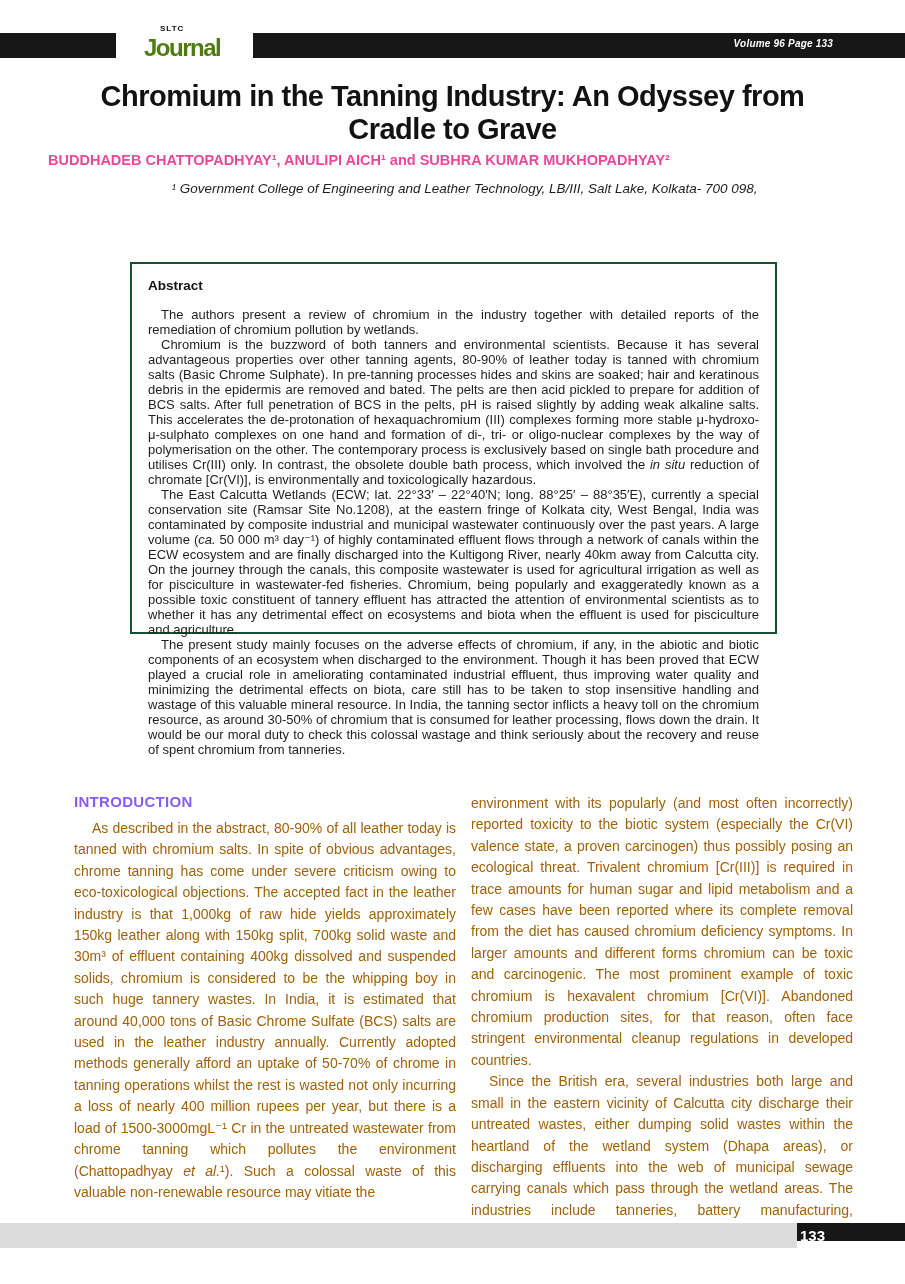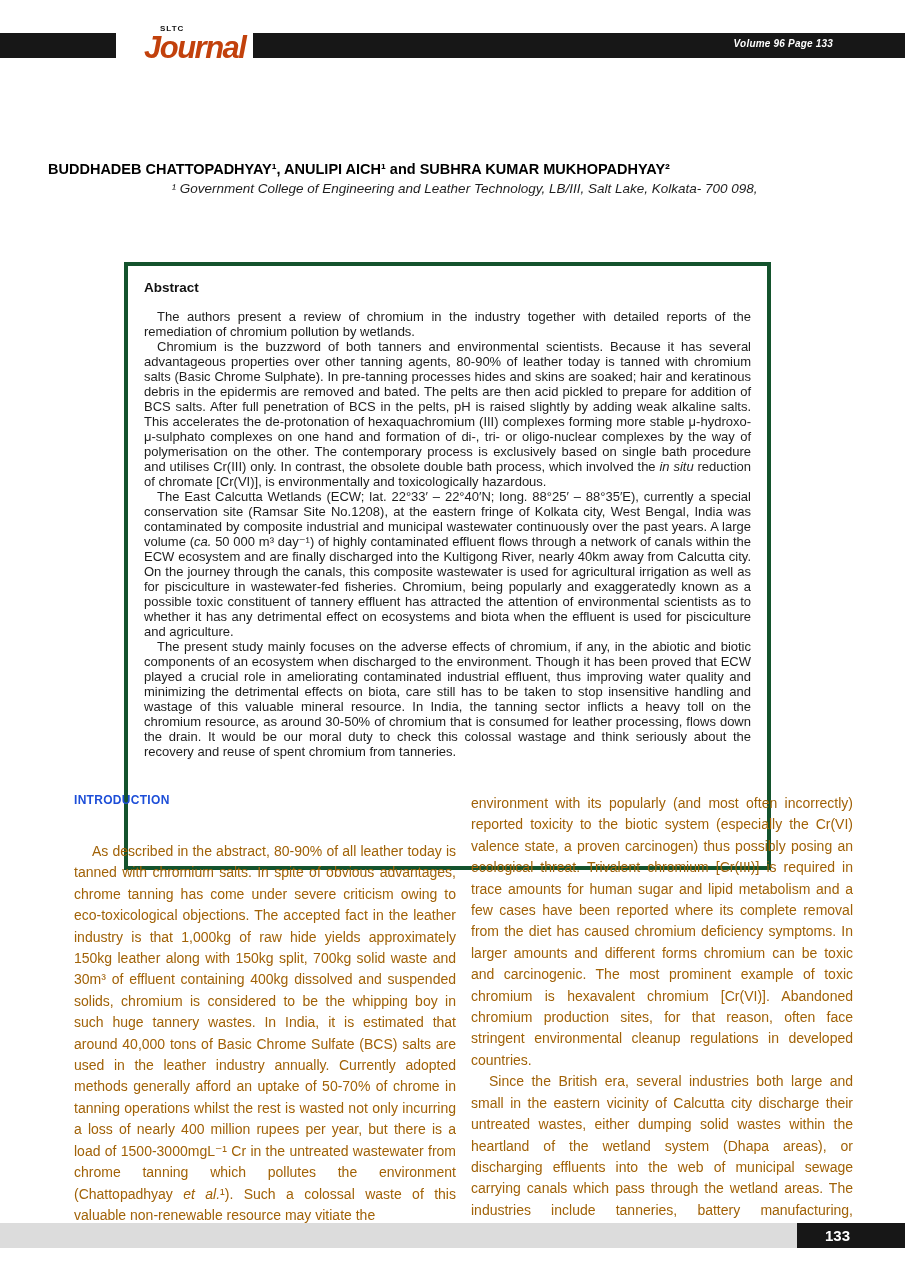--- a/index.html
+++ b/index.html
@@ -8,72 +8,75 @@
     font-family:"Liberation Sans","DejaVu Sans",sans-serif; color:#1e1e1e;
     overflow:hidden; margin:0 auto;
   }
   
   .header-bar { position:absolute; top:33px; left:0; width:905px; height:25px; background:#171717; }
   .logo-box {
     position:absolute; top:22px; left:116px; width:137px; height:46px; background:#ffffff;
     box-sizing:border-box; padding-left:28px;
   }
   .logo-sltc { display:block; font-size:8px; font-weight:bold; letter-spacing:1px; line-height:8px; margin:3px 0 0 16px; color:#111; }
-  .logo-journal { display:block; font-size:31px; font-weight:bold; letter-spacing:-1.5px; line-height:30px; color:#c2410c;font-style:italic; }
+  .logo-journal { display:block; font-size:24px; font-weight:bold; letter-spacing:-1.5px; line-height:30px; color:#4d7c0f; }
   .issue-info {
     position:absolute; top:38px; right:72px; color:#ffffff;
     font-style:italic; font-weight:bold; font-size:10px; letter-spacing:0.2px;
   }
   
   .title {
     position:absolute; top:80px; left:0; width:905px; text-align:center;
     font-size:29px; font-weight:bold; line-height:33px; letter-spacing:-0.5px; color:#121212;
   }
   .title-inner { max-width:750px; margin:0 auto; }
-  .authors { position:absolute; top:161px; left:0; width:718px; text-align:center; font-weight:bold; font-size:14.5px; color:#000000; }
+  .authors { position:absolute; top:152px; left:0; width:718px; text-align:center; font-weight:bold; font-size:14.5px; color:#ec4899; }
   .affil { position:absolute; left:0; width:905px; text-align:center; font-style:italic; font-size:13.5px; color:#1e1e1e; }
   .affil-1 { top:181px;margin-left:12px; }
   .affil-2 { top:203px; }
   
   .abstract-box {
-    position:absolute; left:124px; top:262px; width:647px; height:608px;
-    border:4px solid #14532d; box-sizing:border-box; padding:14px 16px 10px 16px;
+    position:absolute; left:130px; top:262px; width:647px; height:372px;
+    border:2px solid #14532d; box-sizing:border-box; padding:14px 16px 10px 16px;
   }
   .abstract-heading { font-weight:bold; font-size:13.5px; margin:0 0 14px 0; color:#121212; }
   .abstract-box p {
     margin:0; font-size:13px; line-height:15px; text-align:justify; text-indent:13px; color:#1e1e1e;
   }
   
   .intro-col { position:absolute; top:793px; width:382px; }
   .intro-col-left  { left:74px; }
   .intro-col-right { left:471px; }
-  .intro-heading { font-weight:bold; font-size:12px; margin:0 0 34px 0; letter-spacing:0.3px; color:#1d4ed8; }
+  .intro-heading { font-weight:bold; font-size:15px; margin:0 0 8px 0; letter-spacing:0.3px; color:#8b5cf6; }
   .intro-col p { font-size:14px; line-height:21.4px; text-align:justify; margin:0; color:#a16207; }
   .intro-col p.indent { text-indent:18px; }
   .intro-col p.cont { text-indent:0; }
   
   .footer-gray { position:absolute; top:1223px; left:0; width:797px; height:25px; background:#dcdcdc; }
   .footer-page-box {
-    position:absolute; top:1223px; left:797px; width:108px; height:25px; background:#171717;
+    position:absolute; top:1223px; left:797px; width:108px; height:18px; background:#171717;
     color:#ffffff; font-weight:bold; font-size:15px; line-height:25px;
-    box-sizing:border-box; padding-left:28px;
+    box-sizing:border-box; padding-left:3px;
   }
 </style>
 </head>
 <body>
 
 <div class="page">
 
   <div class="header-bar"></div>
   <div class="logo-box">
     <span class="logo-sltc">SLTC</span>
     <span class="logo-journal">Journal</span>
   </div>
   <div class="issue-info">Volume 96   Page 133</div>
 
+  <div class="title">
+    <div class="title-inner">Chromium in the Tanning Industry: An Odyssey from Cradle to Grave</div>
+  </div>
   <div class="authors">BUDDHADEB CHATTOPADHYAY¹, ANULIPI AICH¹ and SUBHRA KUMAR MUKHOPADHYAY²</div>
   <div class="affil affil-1">¹ Government College of Engineering and Leather Technology, LB/III, Salt Lake, Kolkata- 700 098,</div>
 
   <div class="abstract-box">
     <div class="abstract-heading">Abstract</div>
     <p>The authors present a review of chromium in the industry together with detailed reports of the remediation of chromium pollution by wetlands.</p>
     <p>Chromium is the buzzword of both tanners and environmental scientists. Because it has several advantageous properties over other tanning agents, 80-90% of leather today is tanned with chromium salts (Basic Chrome Sulphate). In pre-tanning processes hides and skins are soaked; hair and keratinous debris in the epidermis are removed and bated. The pelts are then acid pickled to prepare for addition of BCS salts. After full penetration of BCS in the pelts, pH is raised slightly by adding weak alkaline salts. This accelerates the de-protonation of hexaquachromium (III) complexes forming more stable μ-hydroxo-μ-sulphato complexes on one hand and formation of di-, tri- or oligo-nuclear complexes by the way of polymerisation on the other. The contemporary process is exclusively based on single bath procedure and utilises Cr(III) only. In contrast, the obsolete double bath process, which involved the <i>in situ</i> reduction of chromate [Cr(VI)], is environmentally and toxicologically hazardous.</p>
     <p>The East Calcutta Wetlands (ECW; lat. 22°33′ – 22°40′N; long. 88°25′ – 88°35′E), currently a special conservation site (Ramsar Site No.1208), at the eastern fringe of Kolkata city, West Bengal, India was contaminated by composite industrial and municipal wastewater continuously over the past years. A large volume (<i>ca.</i> 50 000 m³ day⁻¹) of highly contaminated effluent flows through a network of canals within the ECW ecosystem and are finally discharged into the Kultigong River, nearly 40km away from Calcutta city. On the journey through the canals, this composite wastewater is used for agricultural irrigation as well as for pisciculture in wastewater-fed fisheries. Chromium, being popularly and exaggeratedly known as a possible toxic constituent of tannery effluent has attracted the attention of environmental scientists as to whether it has any detrimental effect on ecosystems and biota when the effluent is used for pisciculture and agriculture.</p>
     <p>The present study mainly focuses on the adverse effects of chromium, if any, in the abiotic and biotic components of an ecosystem when discharged to the environment. Though it has been proved that ECW played a crucial role in ameliorating contaminated industrial effluent, thus improving water quality and minimizing the detrimental effects on biota, care still has to be taken to stop insensitive handling and wastage of this valuable mineral resource. In India, the tanning sector inflicts a heavy toll on the chromium resource, as around 30-50% of chromium that is consumed for leather processing, flows down the drain. It would be our moral duty to check this colossal wastage and think seriously about the recovery and reuse of spent chromium from tanneries.</p>
   </div>

